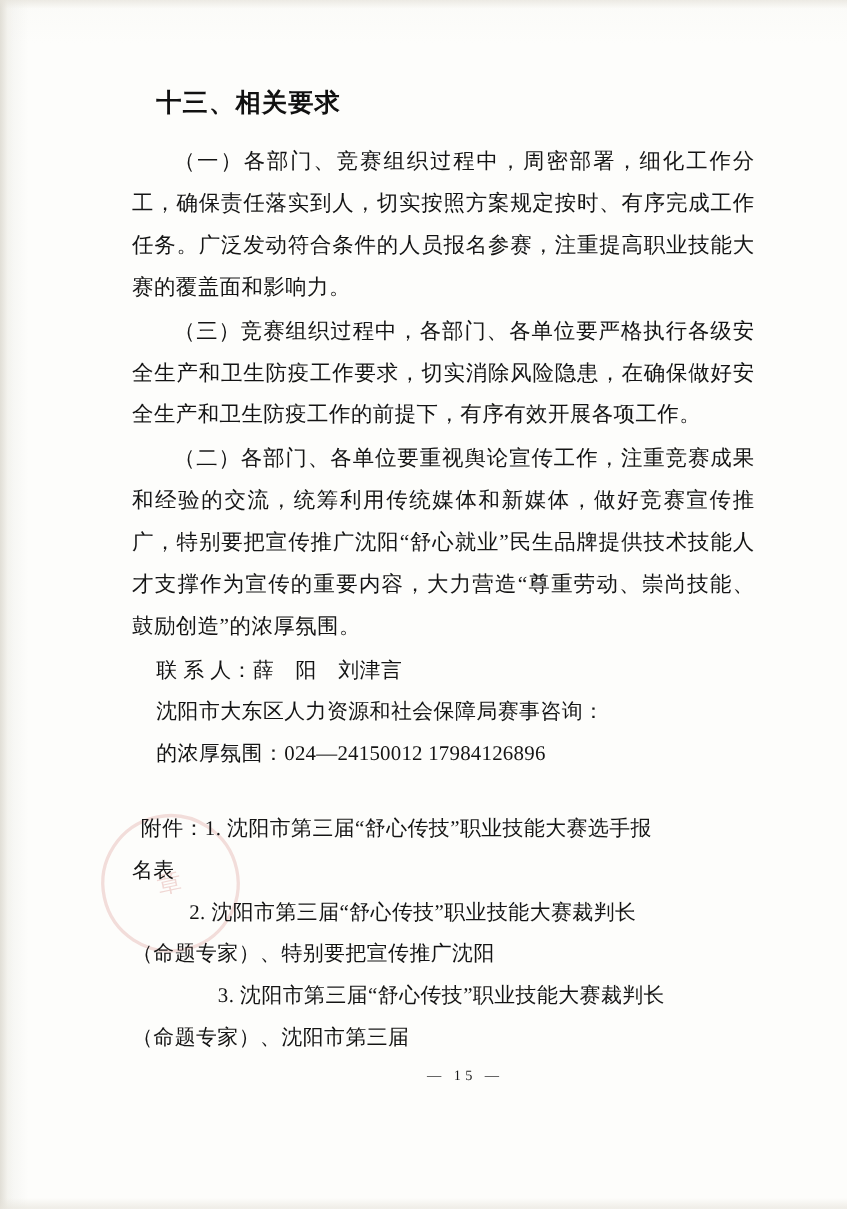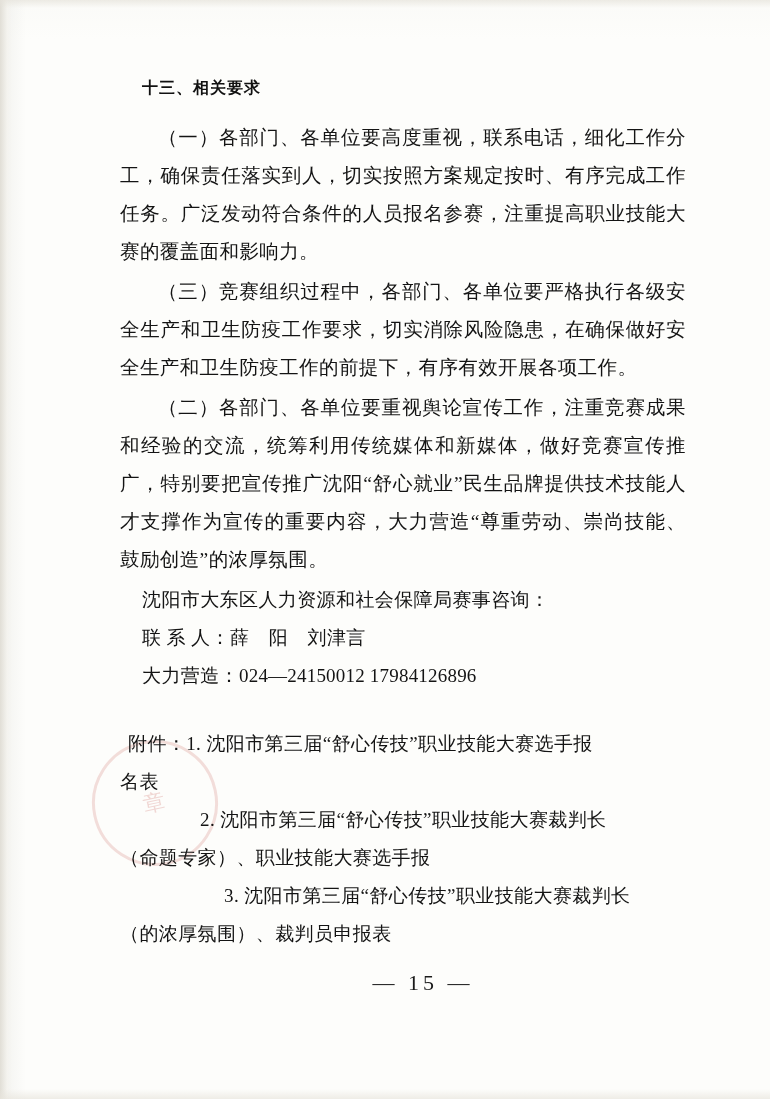--- a/index.html
+++ b/index.html
@@ -53,21 +53,21 @@
   }
   .content {
     position: absolute;
     left: 120px;
     top: 78px;
     width: 566px;
   }
   .heading {
     font-family: "Liberation Sans", "DejaVu Sans", sans-serif;
     font-weight: bold;
-    font-size: 16px;
+    font-size: 23px;
     letter-spacing: 1px;
     margin: 0 0 20px 22px;
     color: #111;
   }
   .para {
     font-size: 19.5px;
     line-height: 38px;
     text-align: justify;
     text-justify: inter-ideograph;
     margin: 0 0 2px 0;
@@ -93,29 +93,29 @@
   }
   .attach-line {
     font-size: 19px;
     line-height: 38px;
     letter-spacing: 0.4px;
     color: #141414;
     margin: 0;
   }
   .attach-line.lvl0 { margin-left: 8px; }
   .attach-line.lvl1 { }
-  .attach-line.lvl2 { margin-left: 80px; }
-  .attach-line.lvl3 { margin-left: 104px; }
+  .attach-line.lvl2 { margin-left: 52px; }
+  .attach-line.lvl3 { margin-left: 78px; }
   .page-number {
     position: absolute;
     left: 0;
     top: 970px;
     width: 770px;
     text-align: center;
-    font-size: 22px;
+    font-size: 13px;
     letter-spacing: 4px;
     color: #1a1a1a;
     padding-left: 76px;
     box-sizing: border-box;
   }
   
   .seal {
     position: absolute;
     left: 92px;
     top: 740px;
@@ -148,47 +148,47 @@
   <div class="paper-edge-bottom"></div>
 
   <div class="seal">
     <span class="seal-inner">章</span>
   </div>
 
   <div class="content">
 
     <h1 class="heading">十三、相关要求</h1>
 
-    <p class="para indent">（一）各部门、各单位要高度重视，联系电话，细化工作分工，确保责任落实到人，切实按照方案规定按时、有序完成工作任务。广泛发动符合条件的人员报名参赛，注重提高职业技能大赛的覆盖面和影响力。</p>
+    <p class="para indent">（一）各部门、竞赛组织过程中，周密部署，细化工作分工，确保责任落实到人，切实按照方案规定按时、有序完成工作任务。广泛发动符合条件的人员报名参赛，注重提高职业技能大赛的覆盖面和影响力。</p>
     <p class="para indent">（三）竞赛组织过程中，各部门、各单位要严格执行各级安全生产和卫生防疫工作要求，切实消除风险隐患，在确保做好安全生产和卫生防疫工作的前提下，有序有效开展各项工作。</p>
     <p class="para indent">（二）各部门、各单位要重视舆论宣传工作，注重竞赛成果和经验的交流，统筹利用传统媒体和新媒体，做好竞赛宣传推广，特别要把宣传推广沈阳“舒心就业”民生品牌提供技术技能人才支撑作为宣传的重要内容，大力营造“尊重劳动、崇尚技能、鼓励创造”的浓厚氛围。</p>
 
     <div class="contact">
-      <div>沈阳市大东区人力资源和社会保障局赛事咨询：</div>
       <div>
         <span>联 系 人：</span><span>薛　阳　刘津言</span>
       </div>
+      <div>沈阳市大东区人力资源和社会保障局赛事咨询：</div>
       <div>
-        <span>大力营造：</span><span class="latin">024—24150012 17984126896</span>
+        <span>的浓厚氛围：</span><span class="latin">024—24150012 17984126896</span>
       </div>
     </div>
 
     <div class="attach-block">
       <div class="attach-line lvl0">
         <span>附件：</span><span>1.</span>&nbsp;<span>沈阳市第三届“舒心传技”职业技能大赛选手报</span>
       </div>
       <div class="attach-line lvl1">名表</div>
 
       <div class="attach-line lvl2">
         <span>2.</span>&nbsp;<span>沈阳市第三届“舒心传技”职业技能大赛裁判长</span>
       </div>
-      <div class="attach-line lvl1">（命题专家）、职业技能大赛选手报</div>
+      <div class="attach-line lvl1">（命题专家）、特别要把宣传推广沈阳</div>
 
       <div class="attach-line lvl3">
         <span>3.</span>&nbsp;<span>沈阳市第三届“舒心传技”职业技能大赛裁判长</span>
       </div>
-      <div class="attach-line lvl1">（的浓厚氛围）、裁判员申报表</div>
+      <div class="attach-line lvl1">（命题专家）、沈阳市第三届</div>
     </div>
 
   </div>
 
   <div class="page-number">— 15 —</div>
 </div>
 
 </body></html>

